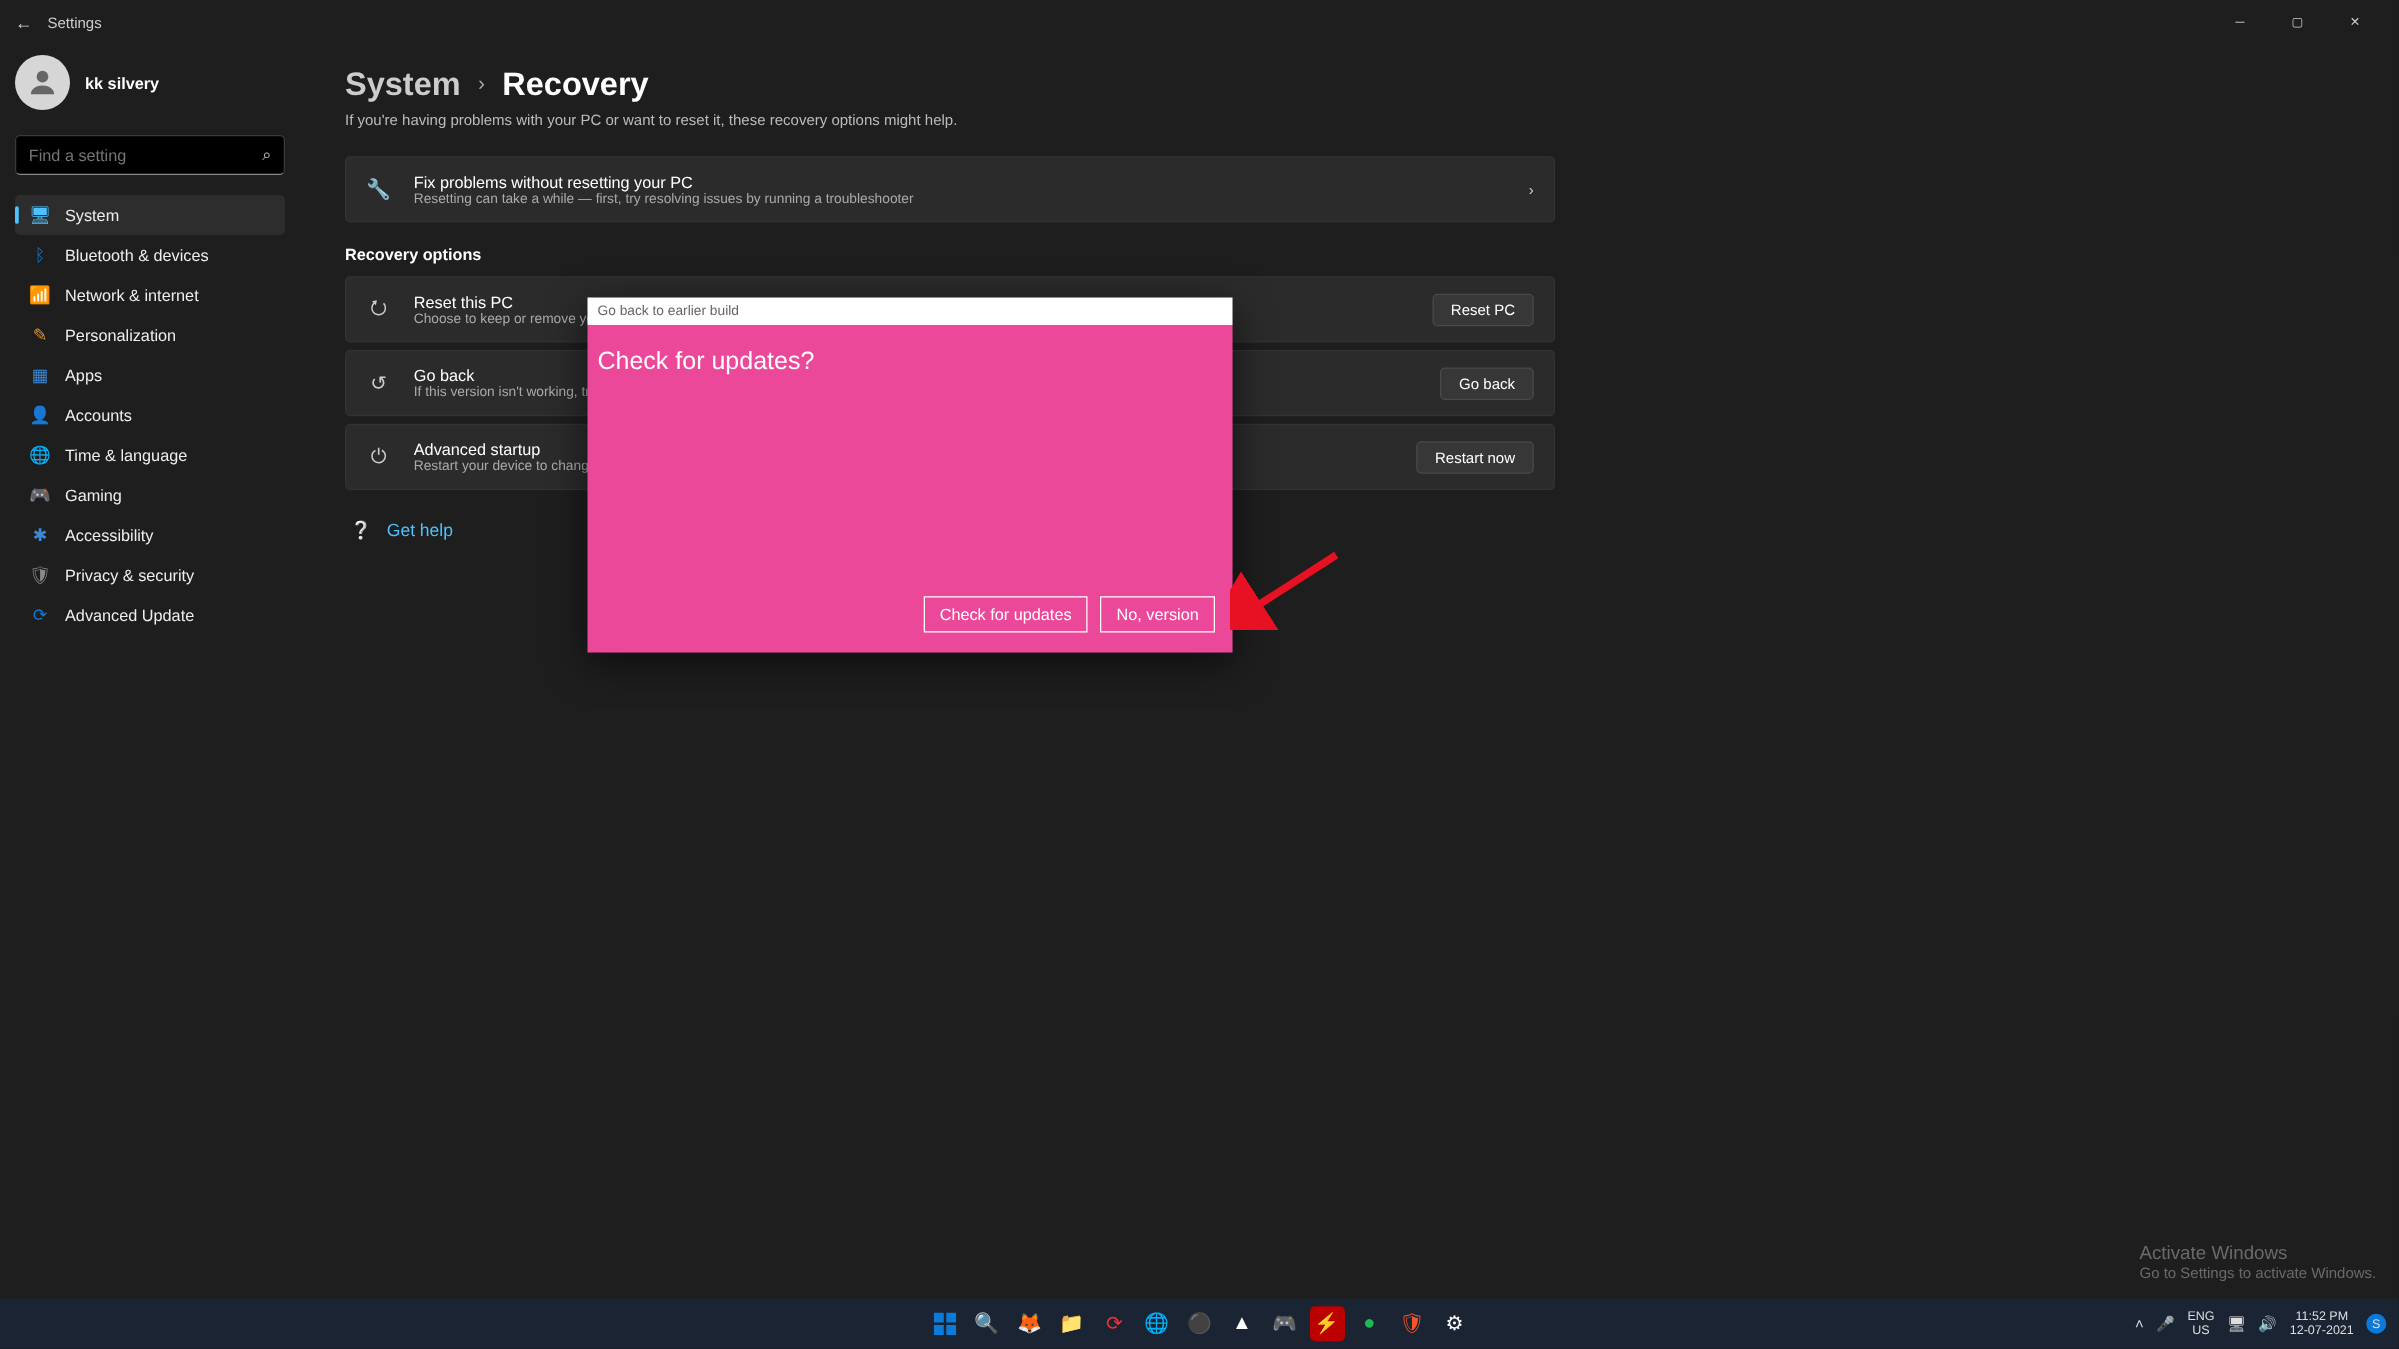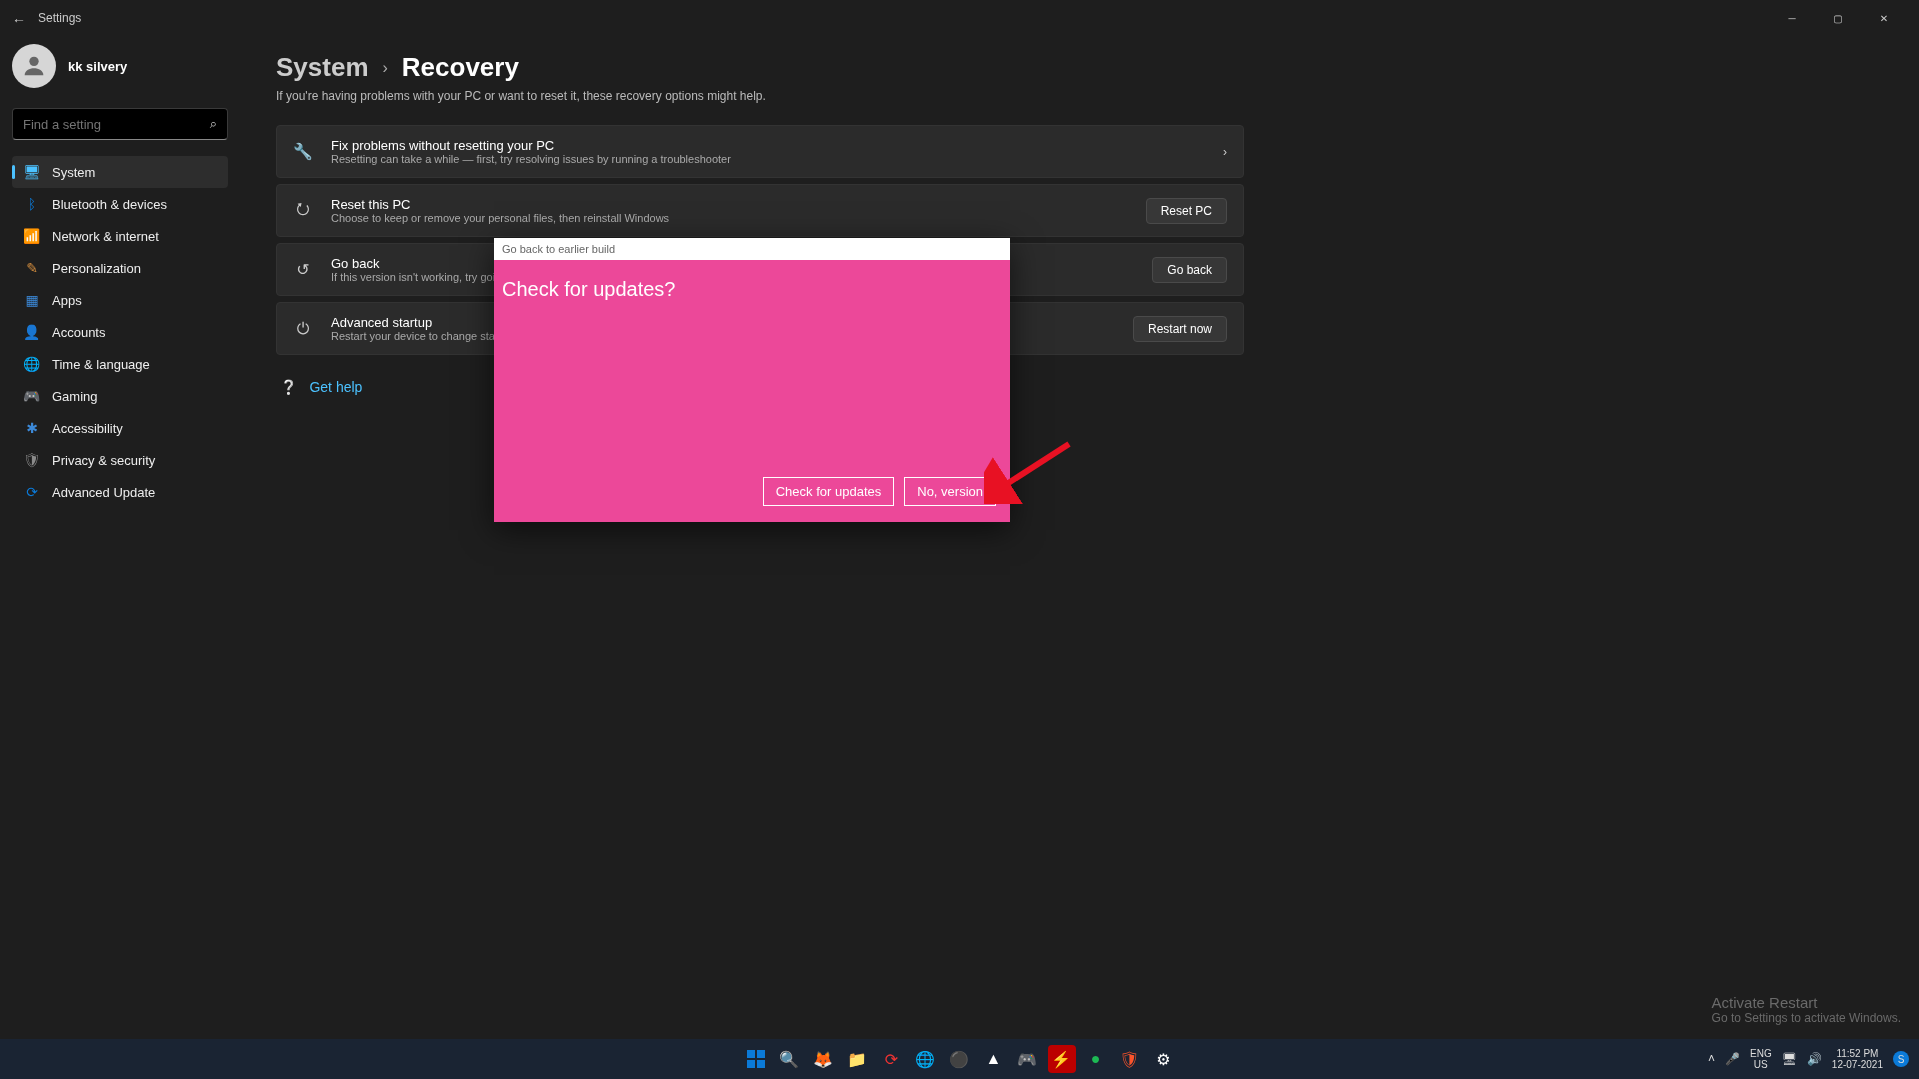--- a/index.html
+++ b/index.html
@@ -46,21 +46,21 @@
 .card .arrow { color: #ccc; font-size: 12px; }
 .card .btn-reset { background: #373737; border: 1px solid #4a4a4a; color: #fff; padding: 5px 14px; border-radius: 4px; font-size: 12px; }
 
 .section-label { font-size: 13px; font-weight: 600; margin: 18px 0 10px; }
 
 .helprow { display: flex; align-items: center; gap: 12px; margin-top: 24px; padding-left: 4px; }
 .helprow .hicon { color: #ccc; font-size: 14px; }
 .helprow .hlink { color: #4cc2ff; font-size: 14px; }
 
 
-.dialog-wrap { position: absolute; left: 494px; top: 238px; width: 516px; box-shadow: 0 8px 30px rgba(0,0,0,0.6); }
+.dialog-wrap { position: absolute; left: 470px; top: 238px; width: 516px; box-shadow: 0 8px 30px rgba(0,0,0,0.6); }
 .dialog-title { background: #fff; color: #666; font-size: 11px; padding: 5px 8px; }
 .dialog-body { background: #ec4899; color: #fff; padding: 18px 8px 14px; min-height: 262px; position: relative; }
 .dialog-heading { font-size: 20px; font-weight: 400; margin-bottom: 16px; color: #fff; }
 .dialog-text { font-size: 13px; line-height: 1.4; color: #fff; }
 .dialog-buttons { position: absolute; right: 14px; bottom: 16px; display: flex; gap: 10px; }
 .dbtn { background: transparent; border: 1px solid #fff; color: #fff; padding: 6px 12px; font-size: 13px; min-width: 70px; }
 
 
 .arrow-annot { position: absolute; left: 984px; top: 434px; pointer-events: none; }
 
@@ -162,20 +162,21 @@
 
     <div class="card">
       <div class="cicon">🔧</div>
       <div class="ctext">
         <div class="ctitle">Fix problems without resetting your PC</div>
         <div class="cdesc">Resetting can take a while — first, try resolving issues by running a troubleshooter</div>
       </div>
       <div class="arrow">›</div>
     </div>
 
+    <div class="section-label">Recovery options</div>
 
     <div class="card">
       <div class="cicon">⭮</div>
       <div class="ctext">
         <div class="ctitle">Reset this PC</div>
         <div class="cdesc">Choose to keep or remove your personal files, then reinstall Windows</div>
       </div>
       <button class="btn-reset">Reset PC</button>
     </div>
 
@@ -218,21 +219,21 @@
 <svg class="arrow-annot" width="100" height="70">
   <defs>
       <marker id="ah" markerWidth="10" markerHeight="10" refX="2" refY="5" orient="auto">
         <polygon points="0,0 10,5 0,10" fill="#e81123"></polygon>
       </marker>
     </defs>
   <line x1="85" y1="10" x2="15" y2="55" stroke="#e81123" stroke-width="6" marker-end="url(#ah)"></line>
 </svg>
 
 <div class="watermark">
-  <div class="w1">Activate Restart</div>
+  <div class="w1">Activate Windows</div>
   <div class="w2">Go to Settings to activate Windows.</div>
 </div>
 
 <div class="taskbar">
   <div class="center">
     <div class="tb-icon">
       <svg width="18" height="18" viewBox="0 0 18 18">
           <rect x="0" y="0" width="8" height="8" fill="#0b7ad8"></rect>
           <rect x="10" y="0" width="8" height="8" fill="#0b7ad8"></rect>
           <rect x="0" y="10" width="8" height="8" fill="#0b7ad8"></rect>

